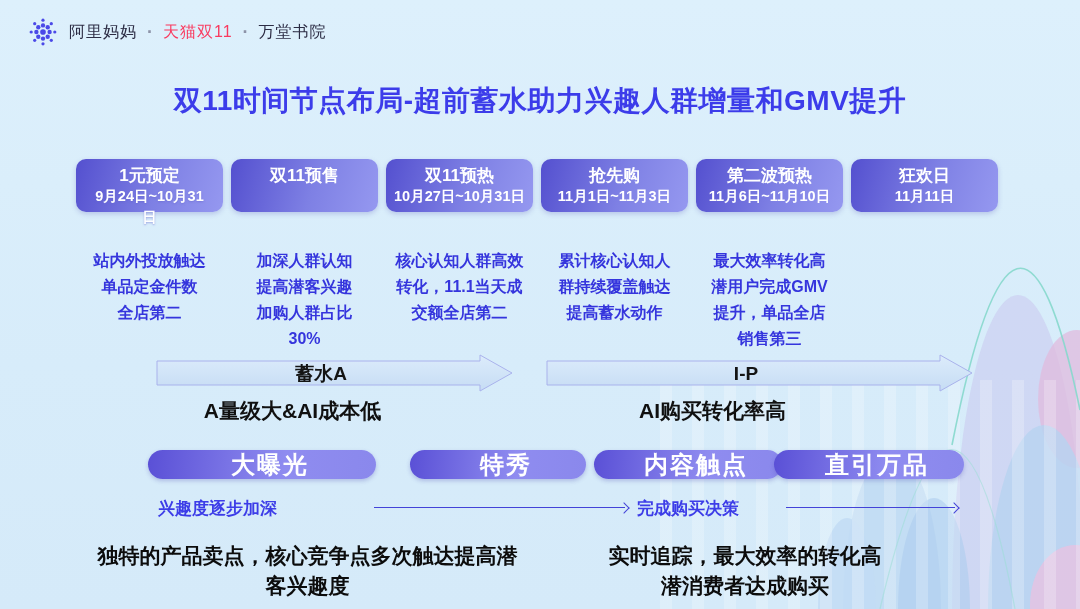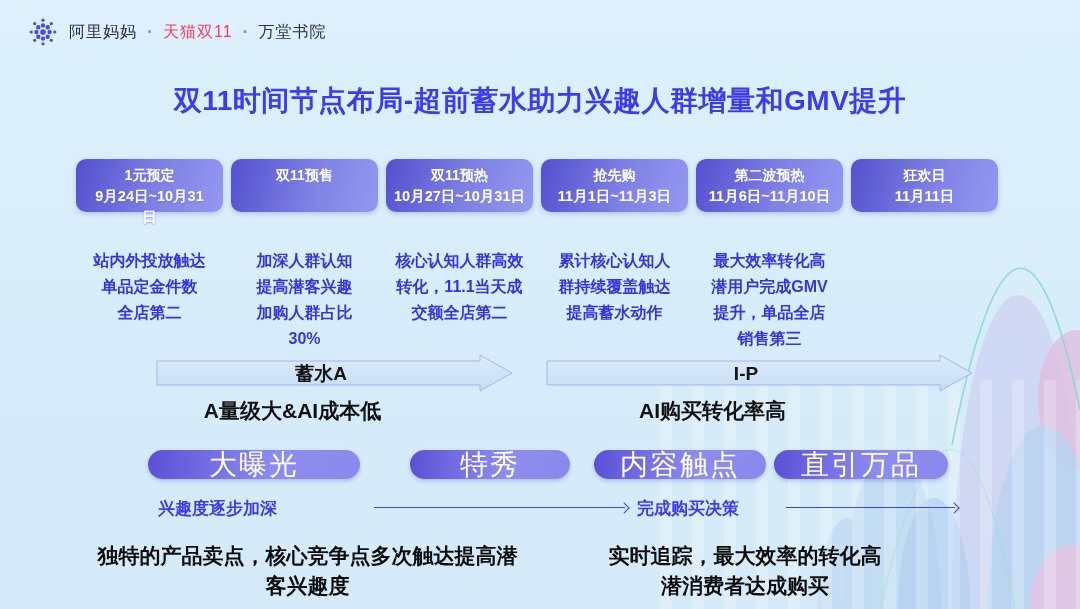--- a/index.html
+++ b/index.html
@@ -30,40 +30,40 @@
   .title{position:absolute;left:0;top:82px;width:100%;text-align:center;
     font-size:28px;font-weight:800;color:#3c3cea;letter-spacing:.5px;}
   
   .grid6{position:absolute;left:76px;width:922px;display:grid;
     grid-template-columns:repeat(6,1fr);column-gap:8px;}
   .stages{top:159px;}
   .stage{height:53px;border-radius:10px;overflow:visible;
     background:linear-gradient(105deg,#5450cf 0%,#7e80e4 55%,#9598f0 100%);
     box-shadow:0 2px 5px rgba(80,80,180,.25);
     display:block;text-align:center;padding-top:6px;box-sizing:border-box;}
-  .stage-name{font-size:14px;font-weight:800;color:#ffffff;line-height:21px;}
+  .stage-name{font-size:17px;font-weight:800;color:#ffffff;line-height:21px;}
   .stage-dates{font-size:14.5px;font-weight:800;color:#ffffff;line-height:21px;}
   .stage:nth-child(1) .stage-dates{max-width:112px;margin:0 auto;
     text-shadow:0 1px 2px rgba(100,100,205,.55);}
   
   .descs{top:248px;}
   .desc{white-space:pre-line;text-align:center;font-size:16px;font-weight:800;
     color:#3535dd;line-height:26px;}
   
   .block-arrow{position:absolute;top:354px;margin-left:31px;}
   .block-arrow .label{position:absolute;top:8px;left:0;text-align:center;
     font-size:19px;font-weight:800;color:#141414;line-height:24px;}
   .sublabel{position:absolute;top:397px;text-align:center;
     font-size:21px;font-weight:800;color:#101010;}
   
   .pill{position:absolute;top:450px;height:29px;border-radius:15px;
     background:linear-gradient(95deg,#5a50d6 0%,#8f8cf0 60%,#8a88ec 100%);
     box-shadow:0 2px 4px rgba(80,80,180,.3);
     display:flex;align-items:center;justify-content:center;
-    font-size:28px;font-weight:400;color:#fff;letter-spacing:2px;}
+    font-size:24px;font-weight:700;color:#fff;letter-spacing:2px;padding-left:16px;}
   
   .flow-label{position:absolute;top:497px;font-size:17px;font-weight:800;color:#3d3de8;}
   .thin-arrow{position:absolute;top:507px;height:2px;}
   .thin-arrow .line{position:absolute;left:0;right:3px;top:0;border-top:1.5px solid #4343d8;}
   .thin-arrow::after{content:"";position:absolute;right:0;top:-2.8px;width:7px;height:7px;
     border-top:1.5px solid #4343d8;border-right:1.5px solid #4343d8;transform:rotate(45deg);}
   
   .note{position:absolute;top:541px;white-space:pre-line;text-align:center;
     font-size:21px;font-weight:800;color:#0c0c0c;line-height:30px;}
   .note.left{left:55px;width:505px;}

